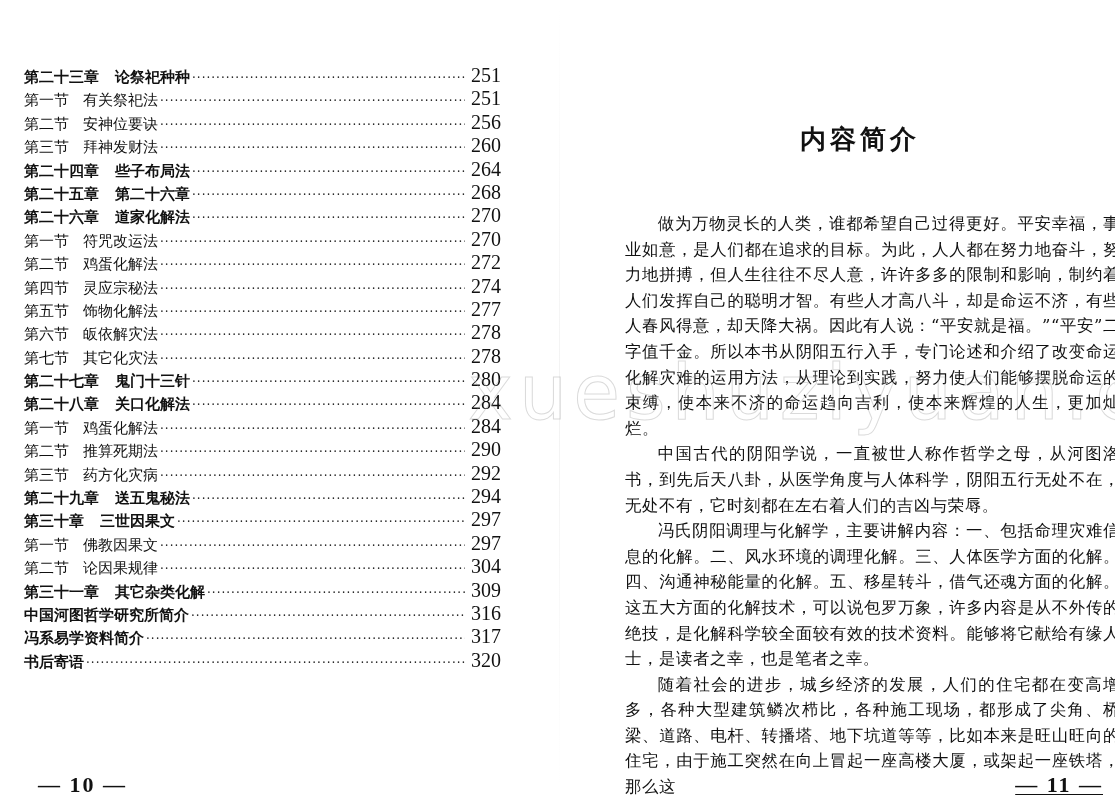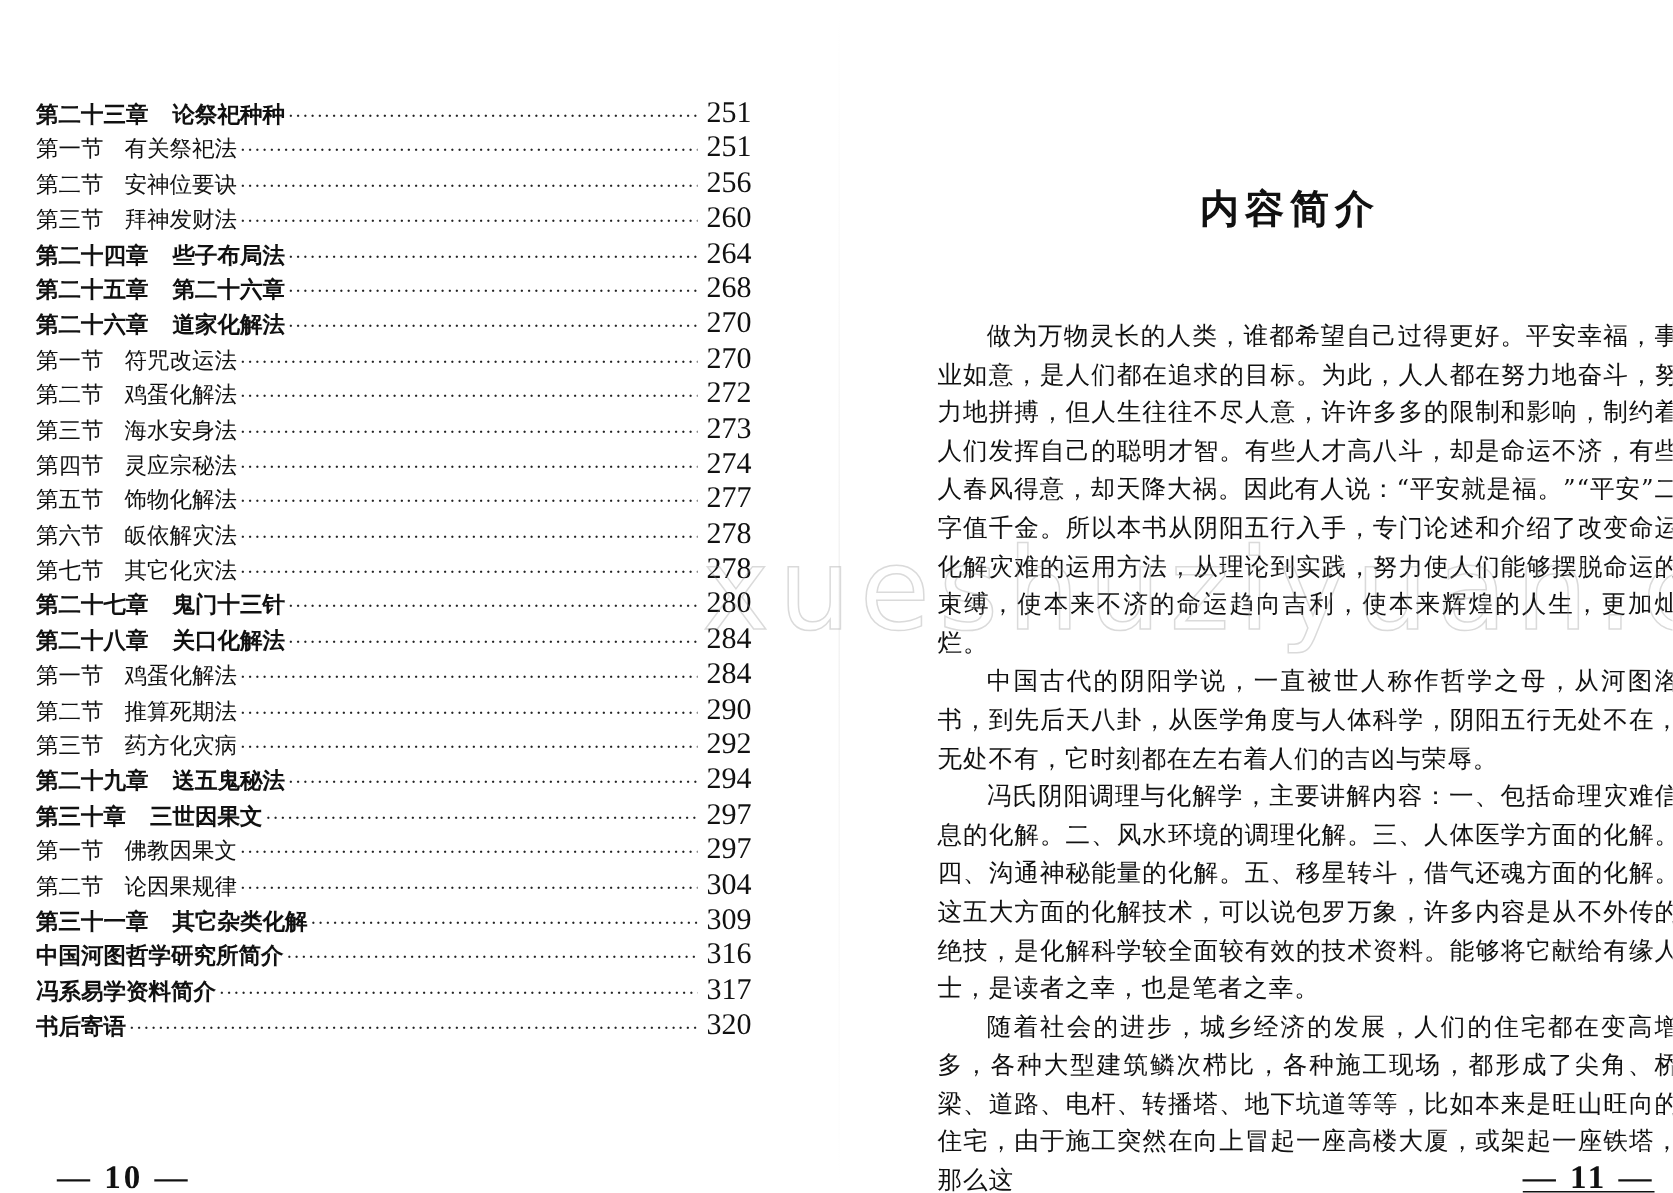--- a/index.html
+++ b/index.html
@@ -114,25 +114,20 @@
         <span class="toc-label"><span class="num">第一节</span><span class="gap"></span><span>符咒改运法</span></span>
         <span class="toc-dots"></span>
         <span class="toc-page">270</span>
       </div>
       <div class="toc-row section">
         <span class="toc-label"><span class="num">第二节</span><span class="gap"></span><span>鸡蛋化解法</span></span>
         <span class="toc-dots"></span>
         <span class="toc-page">272</span>
       </div>
       <div class="toc-row section">
-        <span class="toc-label"><span class="num">第三节</span><span class="gap"></span><span>海水安身法</span></span>
-        <span class="toc-dots"></span>
-        <span class="toc-page">273</span>
-      </div>
-      <div class="toc-row section">
         <span class="toc-label"><span class="num">第四节</span><span class="gap"></span><span>灵应宗秘法</span></span>
         <span class="toc-dots"></span>
         <span class="toc-page">274</span>
       </div>
       <div class="toc-row section">
         <span class="toc-label"><span class="num">第五节</span><span class="gap"></span><span>饰物化解法</span></span>
         <span class="toc-dots"></span>
         <span class="toc-page">277</span>
       </div>
       <div class="toc-row section">

